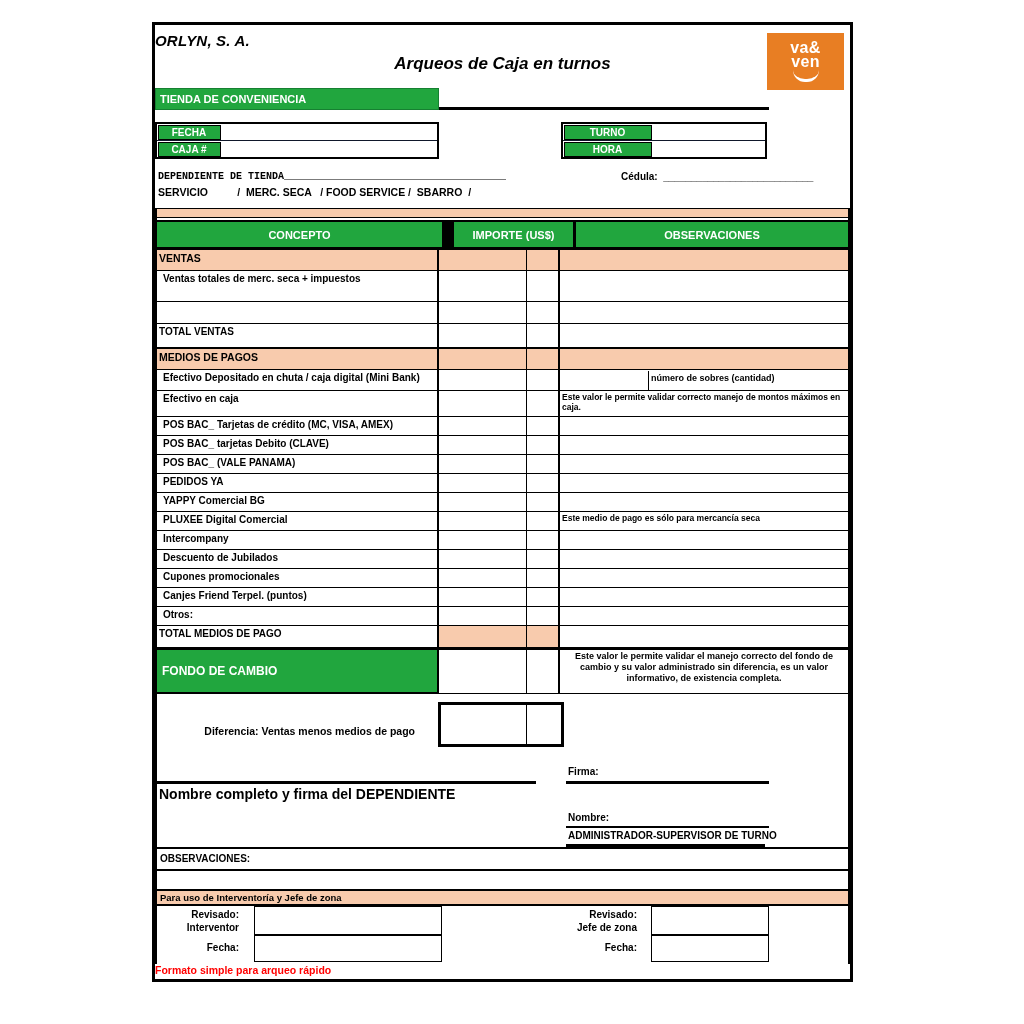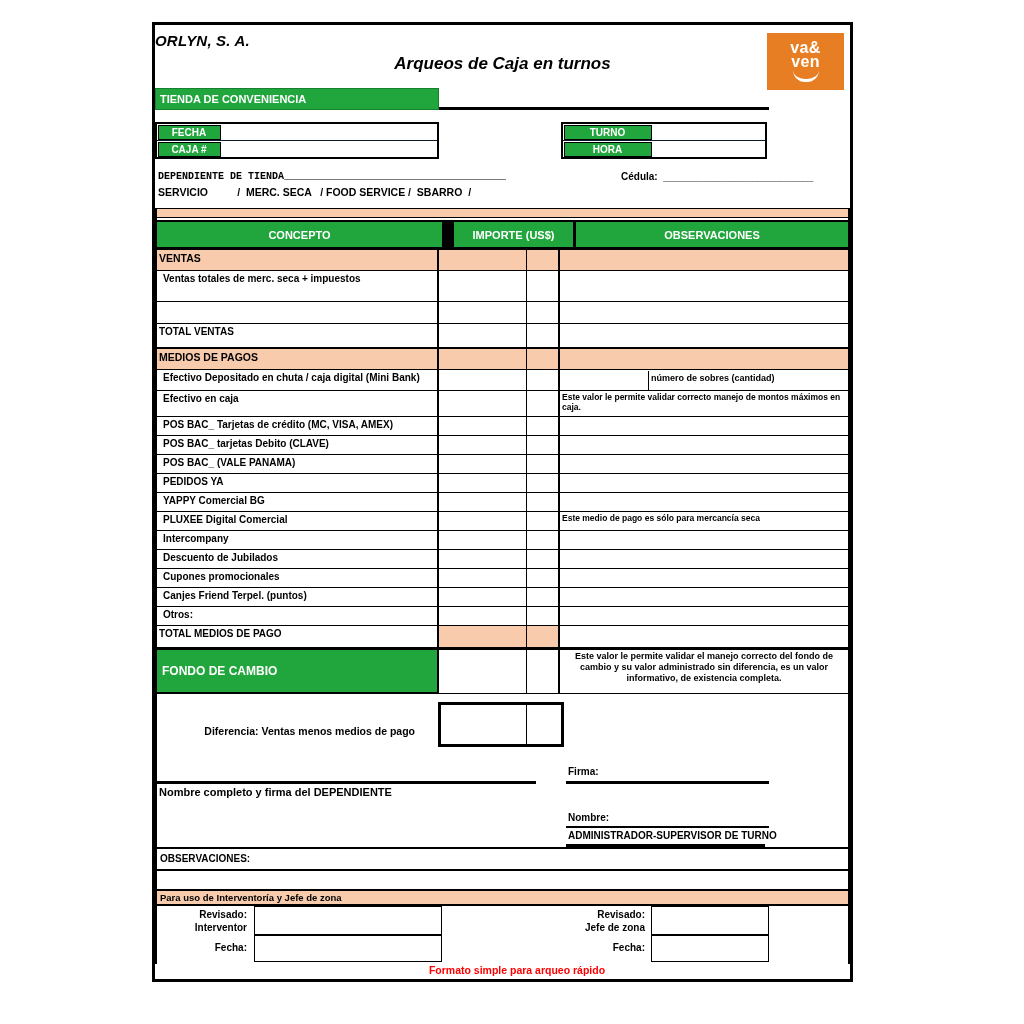--- a/index.html
+++ b/index.html
@@ -74,36 +74,36 @@
 
   
   .sigzone{position:relative;height:155px;border-left:2px solid #000;border-right:2px solid #000;border-bottom:2px solid #000;box-sizing:border-box;}
   .difflabel{position:absolute;left:0;top:24px;width:282px;text-align:right;padding-right:24px;font-weight:bold;font-size:10.5px;box-sizing:border-box;margin-top:7px;}
   .diffbox{position:absolute;left:281px;top:8px;width:126px;height:45px;border:3.5px solid #000;box-sizing:border-box;display:flex;background:#fff;}
   .diffbox .d1{width:85px;border-right:1.5px solid #000;}
   .diffbox .d2{flex:1;}
   .firmalabel{position:absolute;left:411px;top:72px;font-size:10px;font-weight:bold;}
   .firmaline{position:absolute;left:409px;top:87px;width:203px;height:3px;background:#000;}
   .leftline{position:absolute;left:0;top:87px;width:379px;height:3px;background:#000;}
-  .depcaption{position:absolute;left:2px;top:92px;font-size:11px;font-weight:600;}
+  .depcaption{position:absolute;left:2px;top:92px;font-size:14px;font-weight:600;}
   .nombrelabel{position:absolute;left:411px;top:118px;font-size:10px;font-weight:bold;}
   .nombreline{position:absolute;left:409px;top:132px;width:203px;height:1.5px;background:#000;}
   .supcaption{position:absolute;left:411px;top:136px;font-size:10px;font-weight:bold;}
   .supline{position:absolute;left:409px;top:150px;width:199px;height:2.5px;background:#000;}
 
   
   .obsrow{height:22px;border-left:2px solid #000;border-right:2px solid #000;border-bottom:2px solid #000;
           font-weight:bold;font-size:10px;padding:4px 0 0 3px;box-sizing:border-box;}
   .blankrow{height:20px;border-left:2px solid #000;border-right:2px solid #000;border-bottom:2px solid #000;box-sizing:border-box;}
   .reviewbanner{height:15px;background:var(--peach);border-left:2px solid #000;border-right:2px solid #000;border-bottom:2px solid #000;
                 font-size:9.5px;font-weight:bold;padding:1px 0 0 3px;box-sizing:border-box;}
   .reviewzone{position:relative;height:58px;border-left:2px solid #000;border-right:2px solid #000;box-sizing:border-box;}
-  .rv-label{position:absolute;font-size:10px;font-weight:bold;text-align:right;box-sizing:border-box;padding-right:6px;line-height:13px;}
+  .rv-label{position:absolute;font-size:10px;font-weight:bold;text-align:right;box-sizing:border-box;padding-right:14px;line-height:13px;}
   .rv-box{position:absolute;border:1.5px solid #000;box-sizing:border-box;background:#fff;}
-  .redfoot{height:16px;color:var(--red);font-size:10.5px;font-weight:bold;text-align:center;padding-right:3px;box-sizing:border-box;padding-left:32px;}
+  .redfoot{height:16px;color:var(--red);font-size:10.5px;font-weight:bold;text-align:left;padding-right:3px;box-sizing:border-box;}
 </style>
 </head>
 <body>
 
 <div class="sheet">
 
   <div class="tophead">
     <div class="company">ORLYN, S. A.</div>
     <div class="formtitle">Arqueos de Caja en turnos</div>
     <div class="logo">

